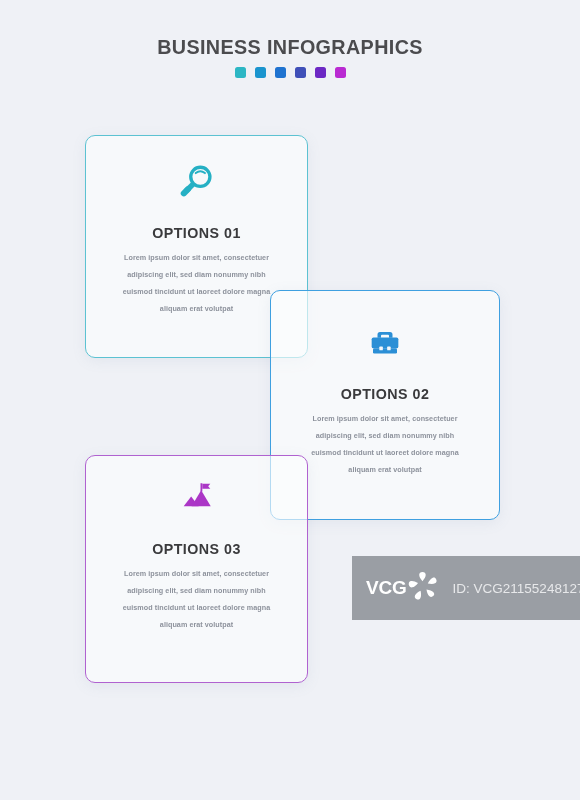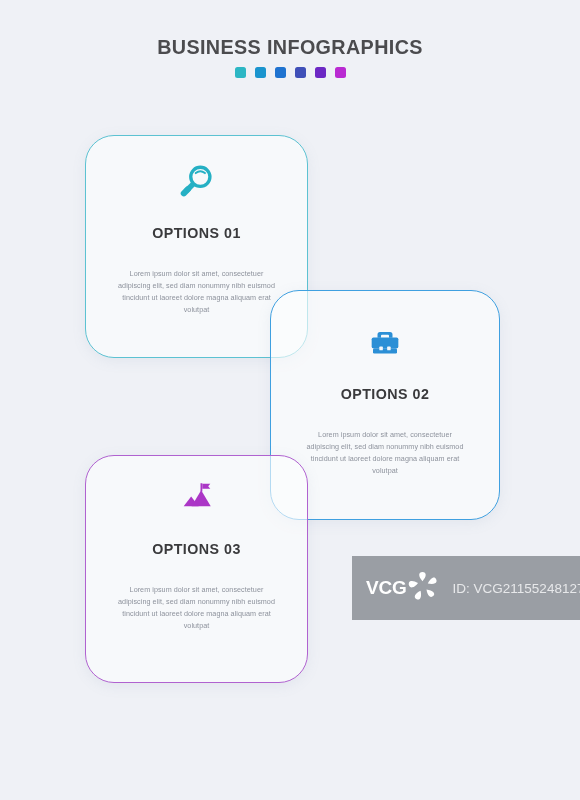--- a/index.html
+++ b/index.html
@@ -48,21 +48,21 @@
   }
   .swatch {
     width: 11px;
     height: 11px;
     border-radius: 2.5px;
   }
 
   
   .card {
     position: absolute;
-    border-radius: 29px;
+    border-radius: 10px;
     box-sizing: border-box;
     border-style: solid;
     border-width: 1.3px;
     background: rgba(252, 253, 254, 0.62);
     box-shadow: 0 3px 14px rgba(120, 135, 165, 0.10);
   }
   .card-inner {
     position: absolute;
     left: 0;
     right: 0;
@@ -78,25 +78,26 @@
     font-family: "Liberation Sans Narrow", "Liberation Sans", sans-serif;
     font-size: 15px;
     font-weight: bold;
     letter-spacing: 0.5px;
     color: #3a3a3c;
     transform: scaleX(0.95);
     margin-top: 20px;
   }
   .card-body {
     font-size: 7.2px;
-    line-height: 12px;
+    line-height: 17px;
     color: #8d929c;
-    margin: 27px auto 0;
+    margin: 8px auto 0;
     width: 165px;
     letter-spacing: 0.05px;
+    font-weight: bold;
   }
 
   
   #card-1 {
     left: 85px;
     top: 135px;
     width: 223px;
     height: 223px;
     border-color: #5cc2d2;
     z-index: 2;

